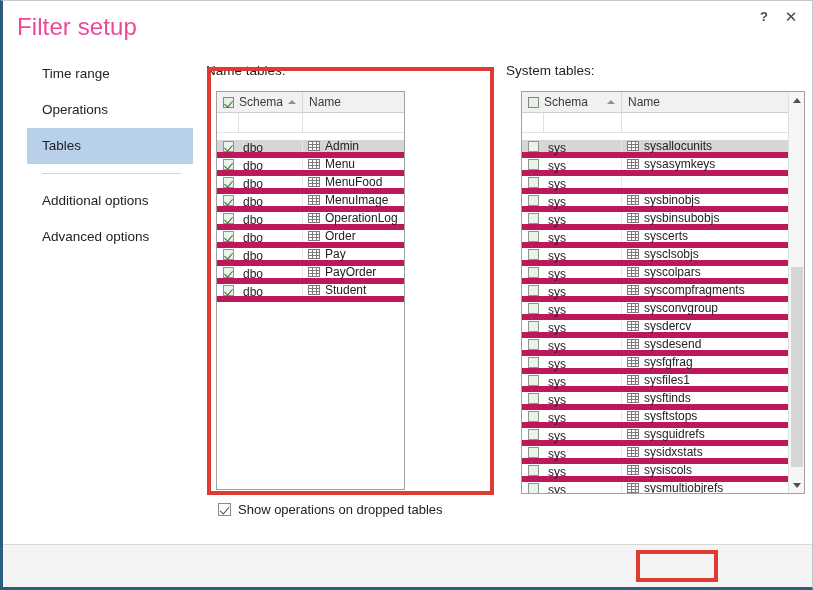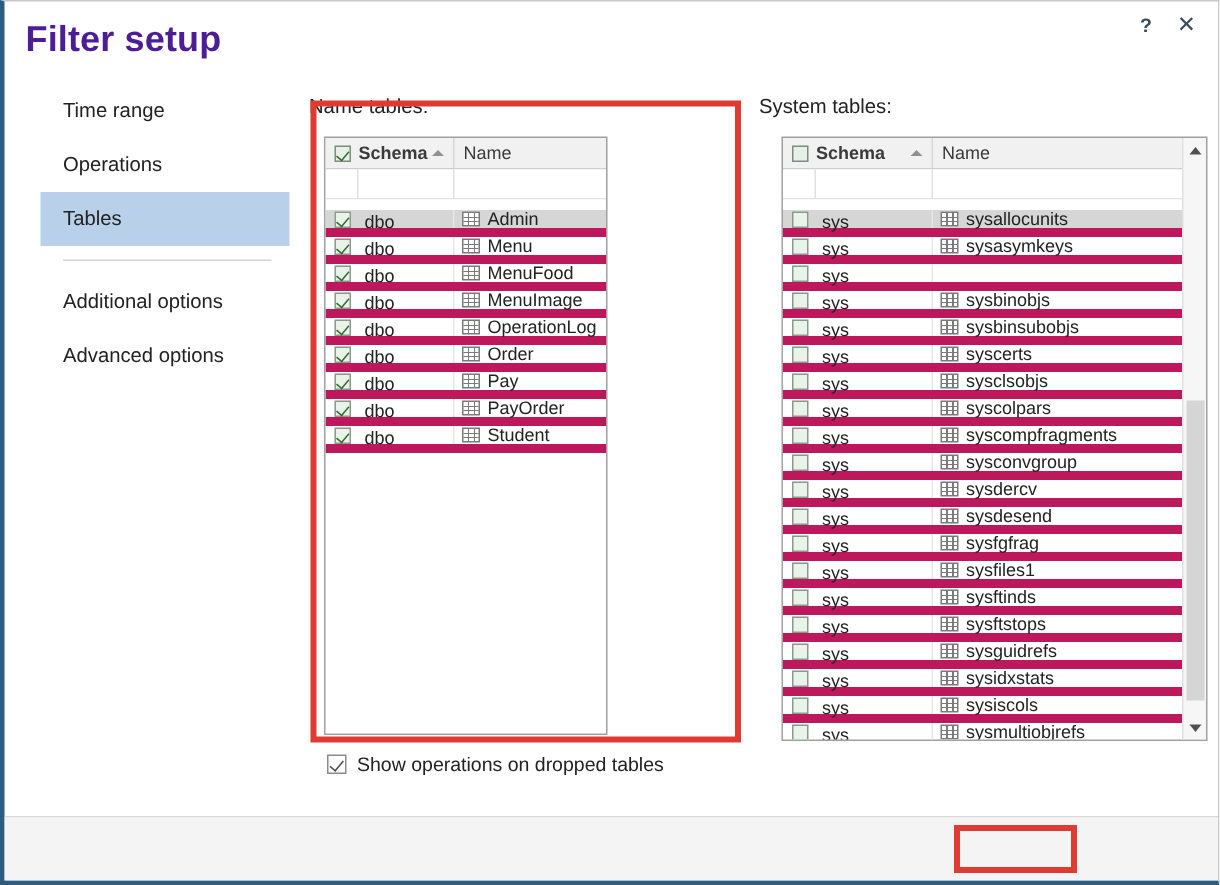--- a/index.html
+++ b/index.html
@@ -29,22 +29,22 @@
     position: absolute;
     left: 0; top: 0;
     width: 100%;
     height: 52px;
   }
   .title-text {
     position: absolute;
     left: 14px;
     top: 12px;
     font-size: 24px;
-    color: #4c1d95;
-    font-weight: bold;
+    color: #ec4899;
+    font-weight: normal;
     letter-spacing: 0.1px;
   }
   .winbtn {
     position: absolute;
     top: 6px;
     width: 22px;
     height: 20px;
     text-align: center;
     font-size: 14px;
     color: #3b4a59;
@@ -112,21 +112,21 @@
   }
   .hd-cell {
     display: flex;
     align-items: center;
     height: 100%;
     box-sizing: border-box;
     border-right: 1px solid #d8d8d8;
     padding-left: 6px;
     position: relative;
   }
-  .hd-schema { width: 86px; font-weight: bold; }
+  .hd-schema { width: 86px; }
   .hd-name { flex: 1 1 auto; border-right: none; }
   #grid-system .hd-schema { width: 100px; }
 
   .sort-arrow {
     position: absolute;
     right: 6px;
     top: 50%;
     margin-top: -2px;
     width: 0; height: 0;
     border-left: 4px solid transparent;

